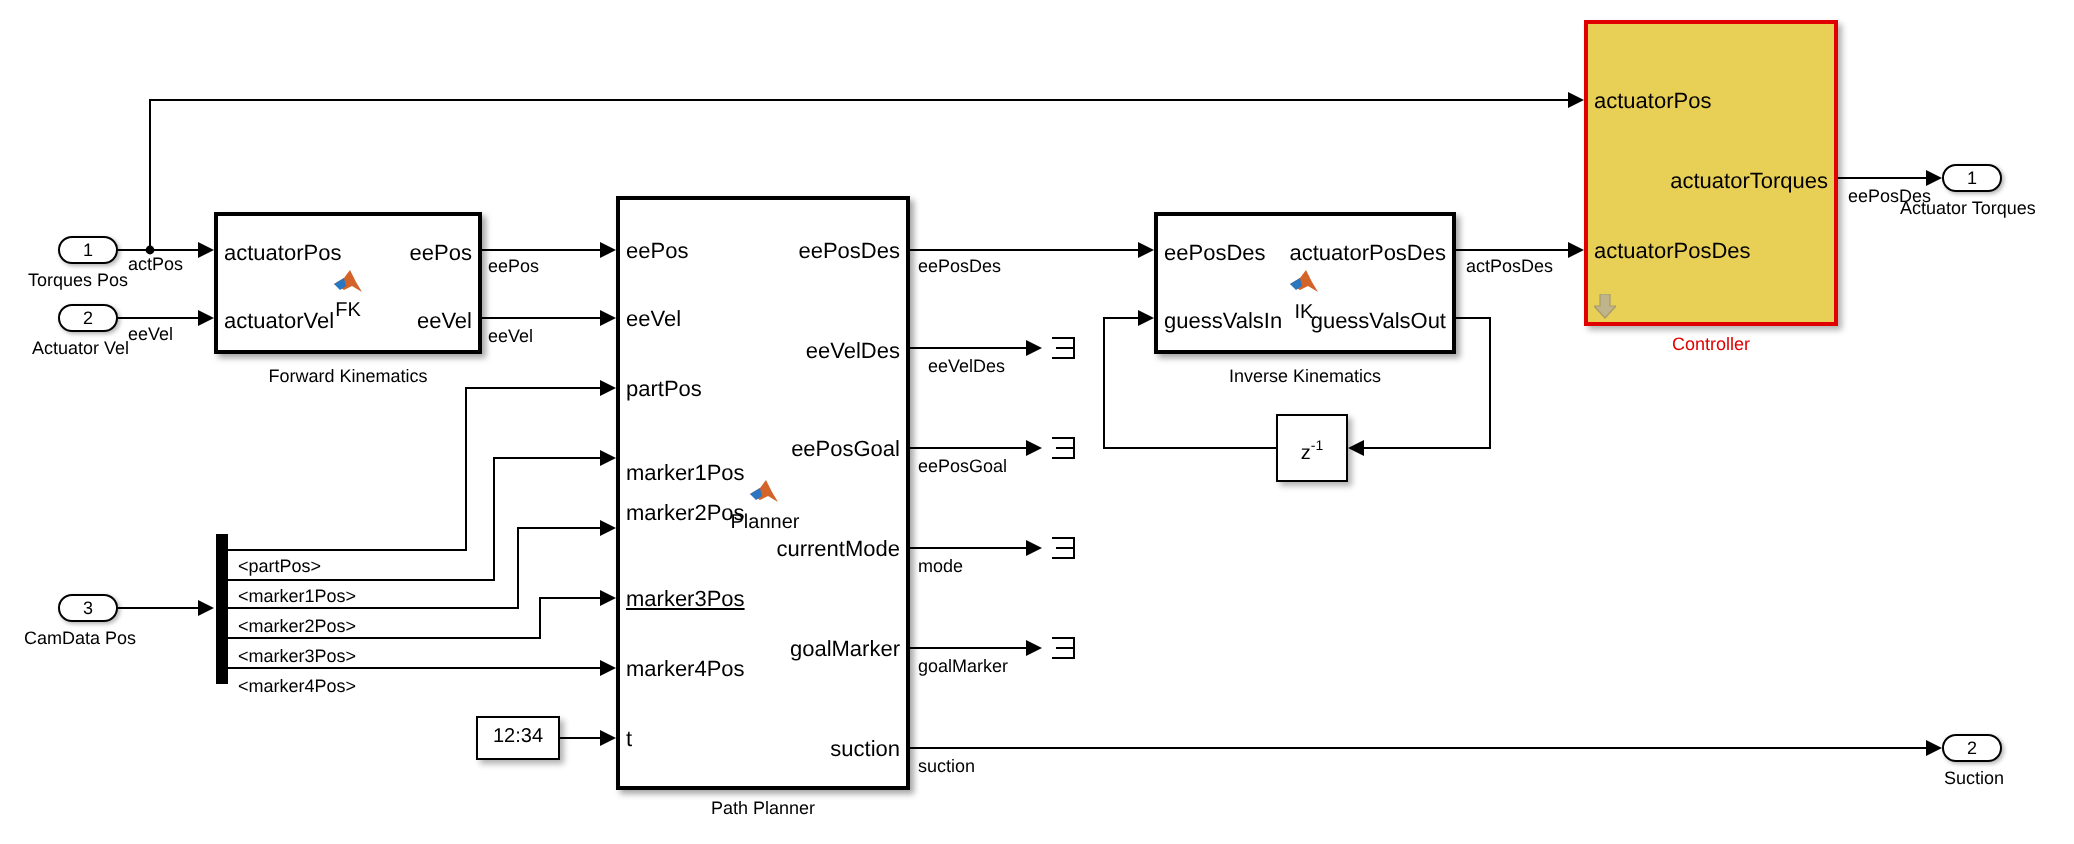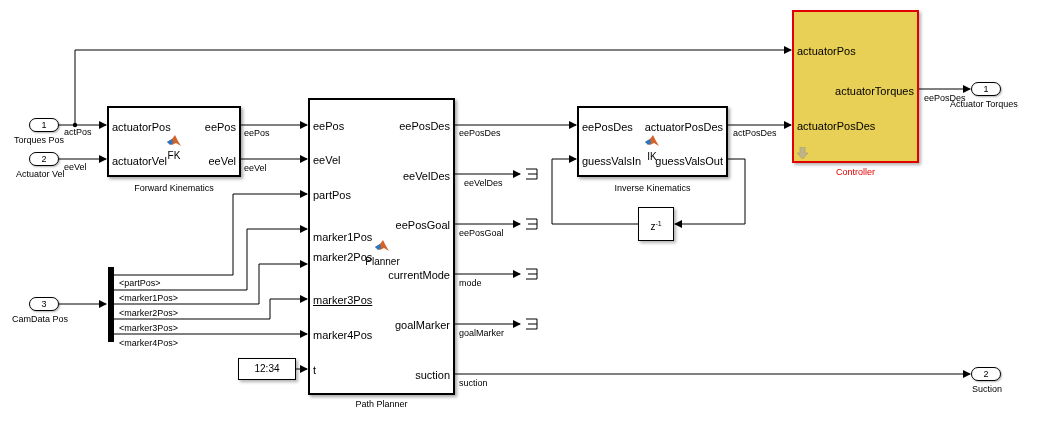--- a/index.html
+++ b/index.html
@@ -98,21 +98,21 @@
 <div class="sig" style="left:244px;top:128px;">eePos</div>
 <div class="sig" style="left:244px;top:163px;">eeVel</div>
 
 <div class="bus" style="left:108px;top:267px;height:75px;"></div>
 <div class="sig" style="left:119px;top:278px;">&lt;partPos&gt;</div>
 <div class="sig" style="left:119px;top:293px;">&lt;marker1Pos&gt;</div>
 <div class="sig" style="left:119px;top:308px;">&lt;marker2Pos&gt;</div>
 <div class="sig" style="left:119px;top:323px;">&lt;marker3Pos&gt;</div>
 <div class="sig" style="left:119px;top:338px;">&lt;marker4Pos&gt;</div>
 
-<div class="sbox" style="left:238px;top:358px;width:58px;height:22px;line-height:20px;">12:34</div>
+<div class="sbox" style="left:238px;top:358px;width:42px;height:22px;line-height:20px;">12:34</div>
 
 <div class="blk" style="left:308px;top:98px;width:147px;height:297px;">
   <span class="port pin" style="top:21px;">eePos</span>
   <span class="port pin" style="top:55px;">eeVel</span>
   <span class="port pin" style="top:90px;">partPos</span>
   <span class="port pin" style="top:107px;margin-top:25px;">marker1Pos</span>
   <span class="port pin" style="top:152px;">marker2Pos</span>
   <span class="port pin" style="top:195px;text-decoration:underline;">marker3Pos</span>
   <span class="port pin" style="top:230px;">marker4Pos</span>
   <span class="port pin" style="top:265px;">t</span>

